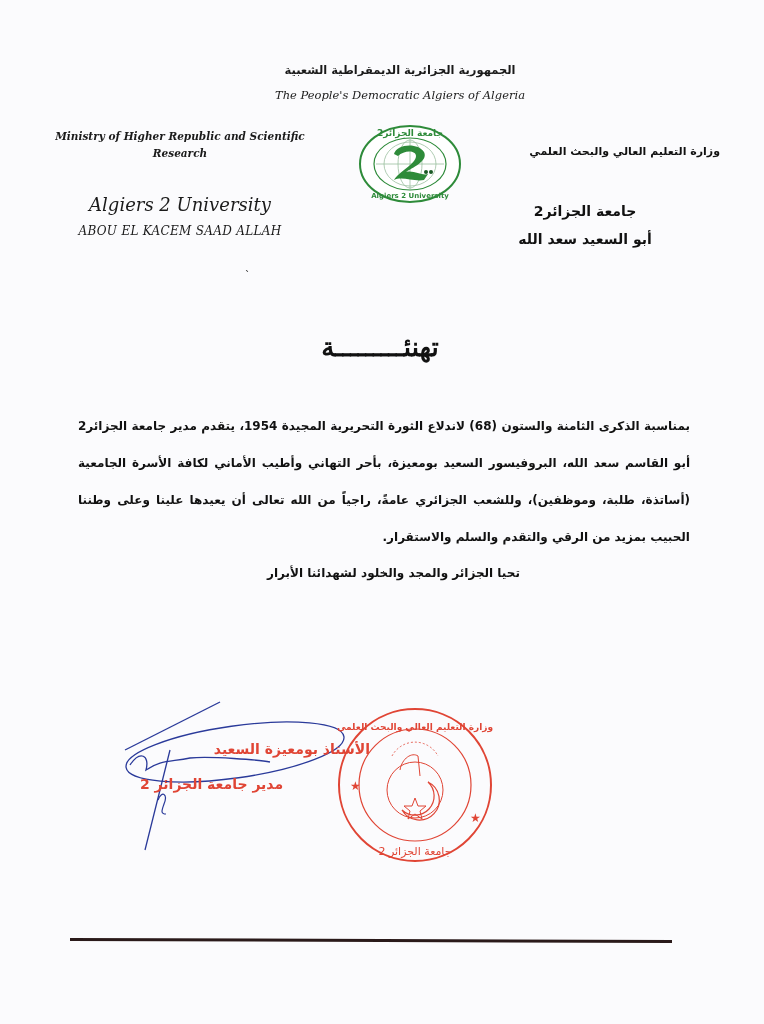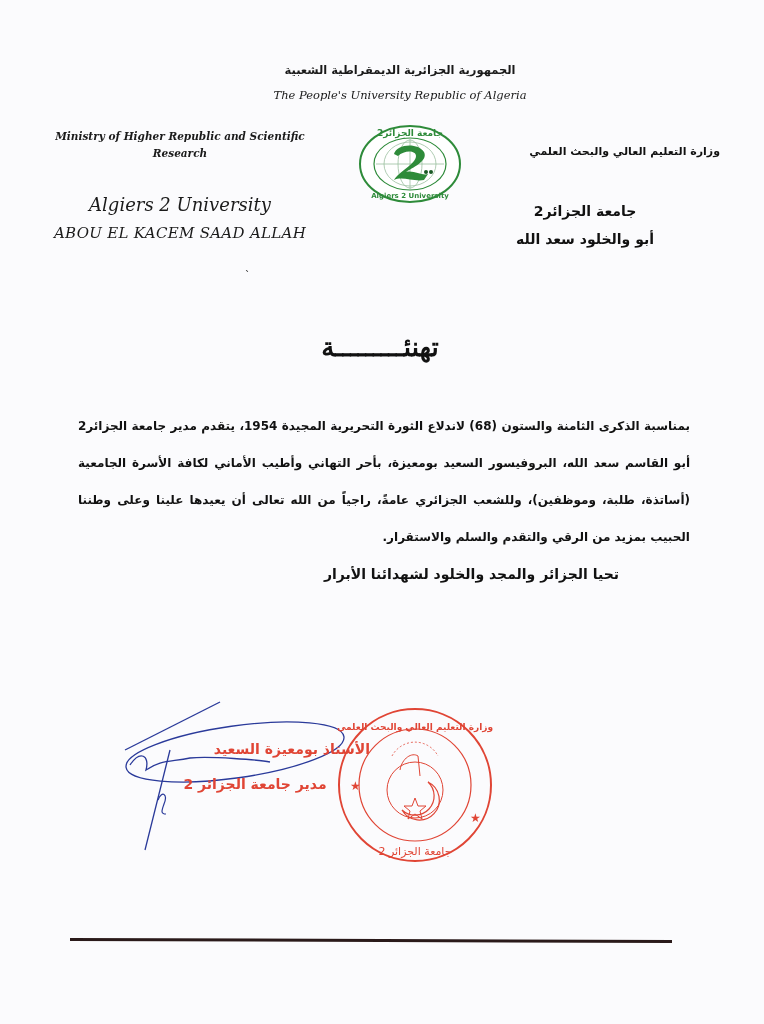--- a/index.html
+++ b/index.html
@@ -13,59 +13,59 @@
     .abs { position: absolute; }
     .rtl { direction: rtl; unicode-bidi: embed; }
     .ar-small { font-family: "DejaVu Sans", sans-serif; font-size: 11px; font-weight: bold; color: #1a1a1a; }
     .en-italic { font-family: "DejaVu Serif", serif; font-style: italic; color: #1a1a1a; }
 
     #ar-republic { left: 250px; top: 63px; width: 300px; text-align: center; font-size: 11.5px; font-weight: bold; }
     #en-republic { left: 250px; top: 88px; width: 300px; text-align: center; font-size: 11.5px; }
 
     #en-ministry { left: 50px; top: 128px; width: 260px; text-align: center; font-size: 10.5px; line-height: 17px; font-weight: bold; }
     #en-university { left: 50px; top: 194px; width: 260px; text-align: center; font-size: 18px; font-weight: normal; }
-    #en-founder { left: 40px; top: 224px; width: 280px; text-align: center; font-size: 15px; letter-spacing: 0.3px; }
+    #en-founder { left: 40px; top: 224px; width: 280px; text-align: center; font-size: 12px; letter-spacing: 0.3px; }
 
     #ar-ministry { left: 505px; top: 145px; width: 215px; text-align: right; font-size: 11px; font-weight: bold; }
     #ar-university { left: 505px; top: 203px; width: 160px; text-align: center; font-size: 14px; font-weight: bold; }
     #ar-founder { left: 505px; top: 231px; width: 160px; text-align: center; font-size: 14px; font-weight: bold; }
 
     #logo { left: 358px; top: 124px; width: 104px; height: 80px; }
 
     #title { left: 270px; top: 332px; width: 220px; text-align: center; font-family: "DejaVu Serif", serif; font-size: 26px; font-weight: bold; letter-spacing: 2px; }
 
     #body-text {
       left: 78px; top: 408px; width: 612px;
       font-size: 12px; font-weight: bold; line-height: 37px;
       text-align: justify; text-align-last: right;
     }
-    #closing { left: 284px; top: 566px; width: 335px; text-align: right; font-size: 14px; font-weight: bold; }
+    #closing { left: 267px; top: 566px; width: 335px; text-align: left; font-size: 12px; font-weight: bold; }
 
     #signature-area { left: 110px; top: 690px; width: 270px; height: 170px; }
     #sig-name { left: 160px; top: 741px; width: 210px; text-align: right; color: #e04535; font-size: 14px; font-weight: bold; }
-    #sig-title { left: 140px; top: 776px; width: 230px; text-align: center; color: #e04535; font-size: 14px; font-weight: bold; }
+    #sig-title { left: 140px; top: 776px; width: 230px; text-align: left; color: #e04535; font-size: 14px; font-weight: bold; }
 
     #stamp { left: 330px; top: 700px; width: 170px; height: 170px; }
 
     #footer-line { left: 70px; top: 928px; width: 602px; height: 5px; }
     #scan-mark { left: 245px; top: 260px; font-size: 10px; color: #222; }
   </style>
 </head>
 <body>
 
 <div class="abs ar-small rtl" id="ar-republic">الجمهورية الجزائرية الديمقراطية الشعبية</div>
-<div class="abs en-italic" id="en-republic">The People's University Republic of Algeria</div>
+<div class="abs en-italic" id="en-republic">The People's Democratic Algiers of Algeria</div>
 
 <div class="abs en-italic" id="en-ministry">Ministry of Higher Republic and Scientific Research</div>
 <div class="abs en-italic" id="en-university">Algiers 2 University</div>
 <div class="abs en-italic" id="en-founder">ABOU EL KACEM SAAD ALLAH</div>
 
 <div class="abs rtl" id="ar-ministry">وزارة التعليم العالي والبحث العلمي</div>
 <div class="abs rtl" id="ar-university">جامعة الجزائر2</div>
-<div class="abs rtl" id="ar-founder">أبو والخلود سعد الله</div>
+<div class="abs rtl" id="ar-founder">أبو السعيد سعد الله</div>
 
 <div class="abs" id="logo">
   <svg width="104" height="80" viewBox="0 0 104 80">
     <ellipse cx="52" cy="40" rx="50" ry="38" fill="#fff" stroke="#2e8b3a" stroke-width="2"></ellipse>
     <ellipse cx="52" cy="40" rx="36" ry="26" fill="none" stroke="#2e8b3a" stroke-width="1.2"></ellipse>
     <ellipse cx="52" cy="40" rx="26" ry="22" fill="none" stroke="#9bbf9f" stroke-width="0.8"></ellipse>
     <line x1="18" y1="40" x2="86" y2="40" stroke="#9bbf9f" stroke-width="0.8"></line>
     <line x1="52" y1="15" x2="52" y2="65" stroke="#9bbf9f" stroke-width="0.8"></line>
     <ellipse cx="52" cy="40" rx="12" ry="24" fill="none" stroke="#9bbf9f" stroke-width="0.8"></ellipse>
     <path d="M36 30 C38 20 60 18 66 28 C70 36 58 42 48 48 C56 46 64 52 70 50 L66 56 C56 58 44 52 36 56 C40 48 58 40 58 32 C58 26 46 26 40 32 Z" fill="#2e8b3a"></path>

